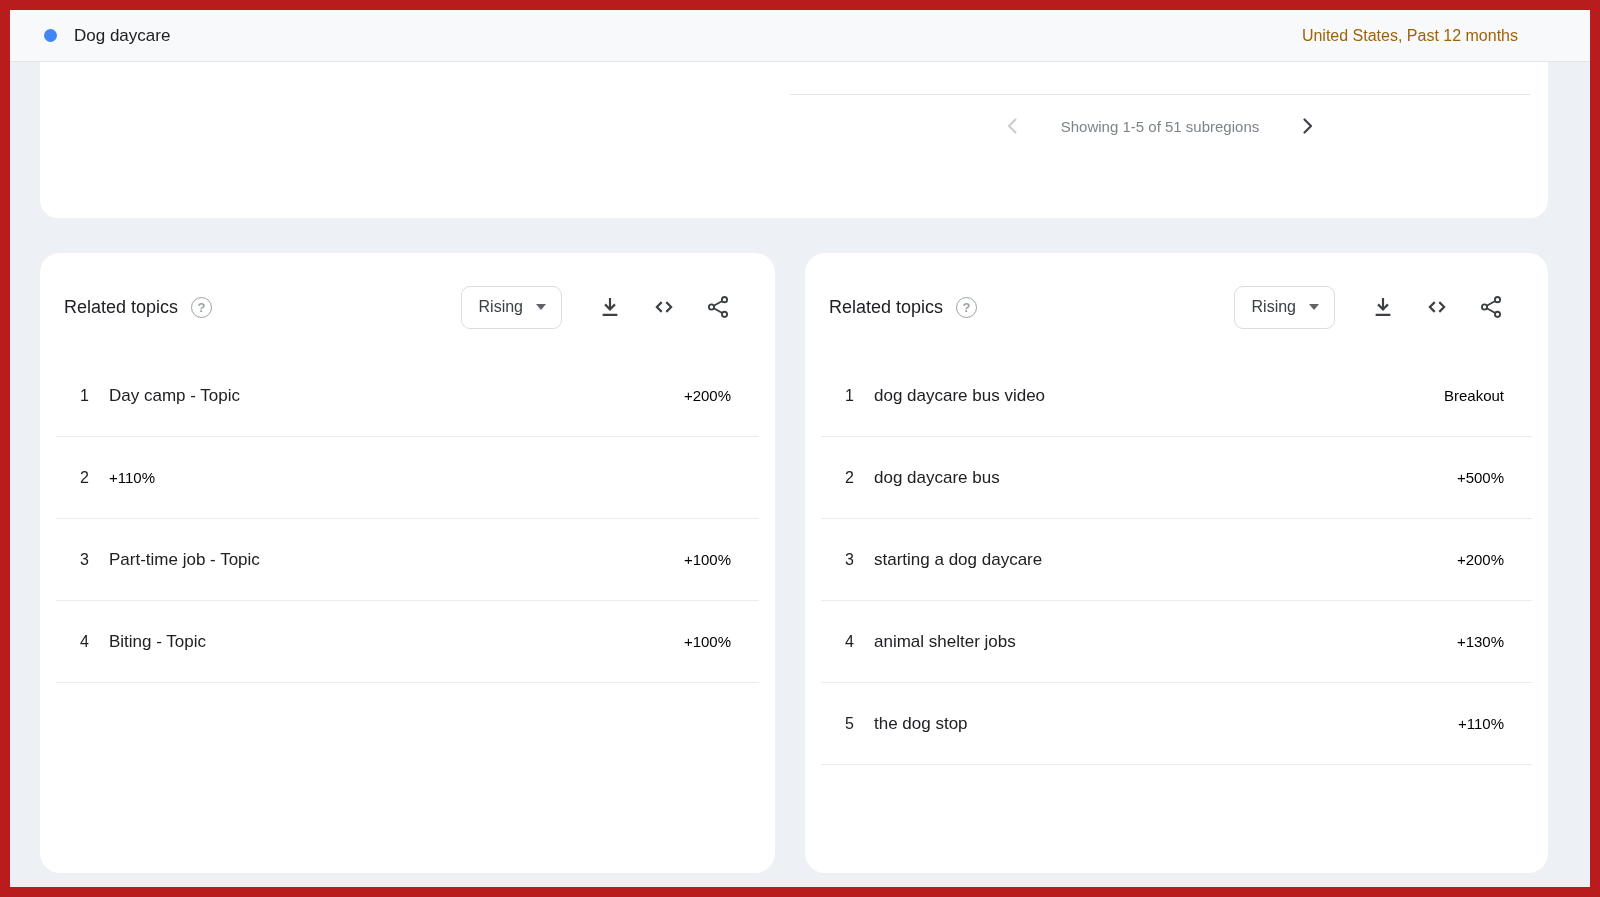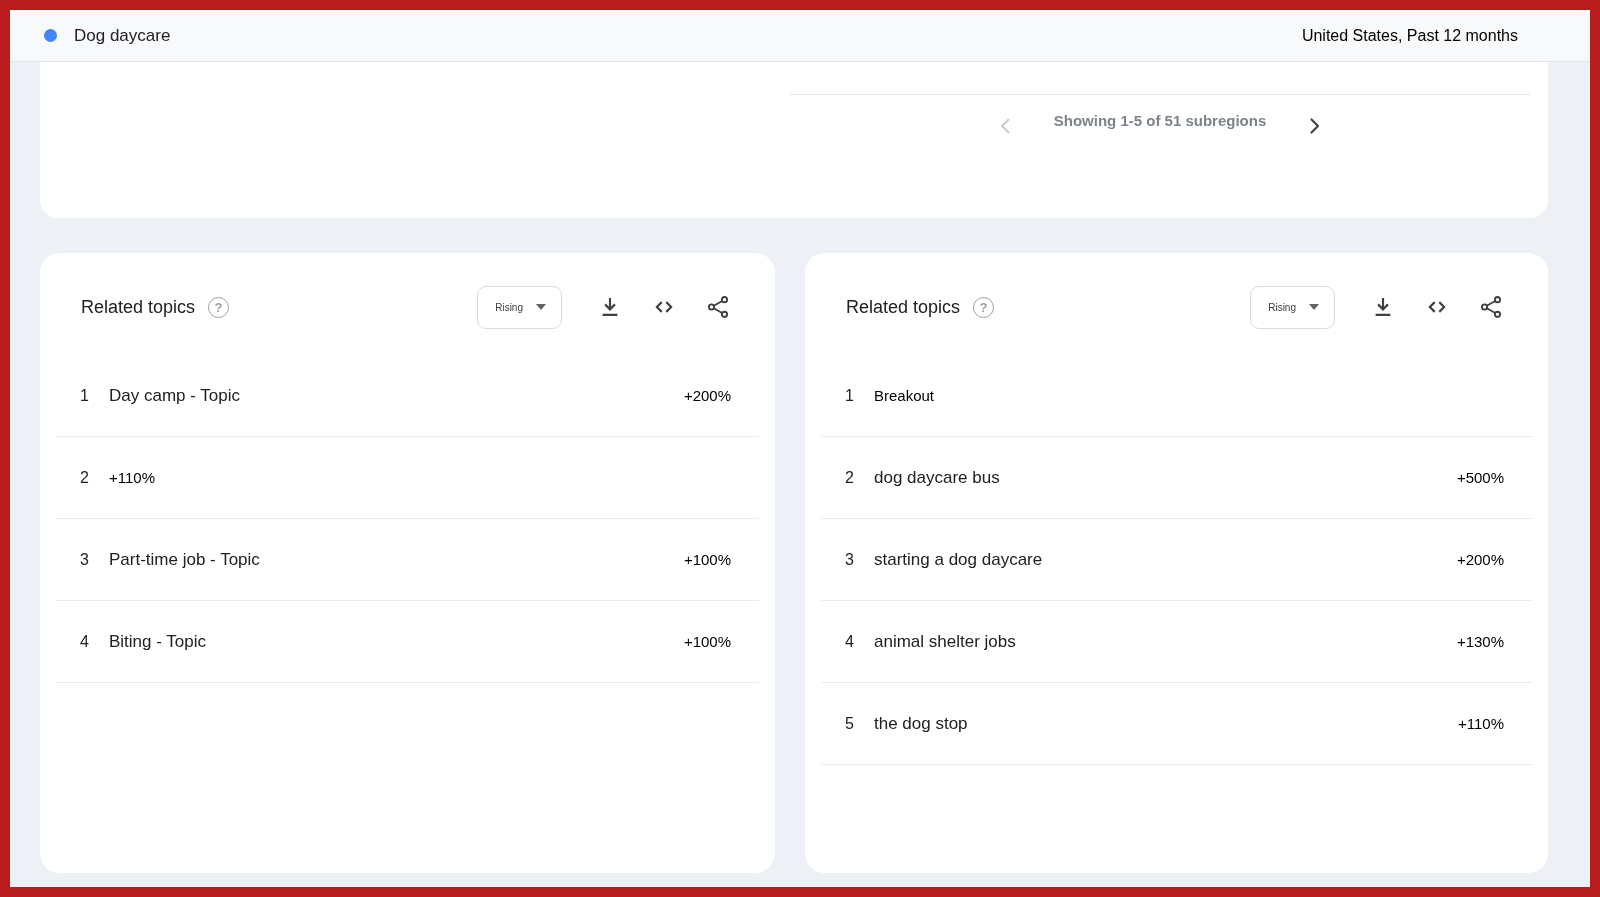--- a/index.html
+++ b/index.html
@@ -24,35 +24,35 @@
     align-items: center;
     padding: 0 72px 0 34px;
   }
   .term-dot {
     width: 13px; height: 13px; border-radius: 50%;
     background: #4285f4;
     margin-right: 17px;
     flex: 0 0 auto;
   }
   .term-label { font-size: 17px; color: #202124; }
-  .topbar-context { margin-left: auto; font-size: 16px; color: #000000; }
+  .topbar-context { margin-left: auto; font-size: 16px; color: #a16207; }
 
   
   .top-card {
     margin-left: 30px;
     width: 1508px;
     height: 156px;
     background: #ffffff;
     border-radius: 0 0 18px 18px;
   }
   .subregion-right { margin-left: 750px; margin-right: 18px; padding-top: 32px; }
   .subregion-divider { border-top: 1px solid #e4e6e9; }
   .pager {
-    display: flex; justify-content: center;
-    gap: 34px; padding-top: 17px; font-weight: bold;
+    display: flex; align-items: center; justify-content: center;
+    gap: 34px; padding-top: 17px;
   }
   .pager-text { font-size: 15px; color: #7d838a; }
   .chev-btn { background: none; border: none; cursor: pointer; padding: 2px; line-height: 0; }
   .chev-prev { color: #c8ccd1; }
   .chev-next { color: #3f4348; }
 
   .cards-row {
     display: flex;
     gap: 30px;
     margin: 35px 42px 0 30px;
@@ -65,21 +65,21 @@
     display: flex;
     flex-direction: column;
   }
   .card.topics { width: 735px; flex: 0 0 auto; }
   .card.queries { flex: 1; }
 
   .card-header {
     height: 102px;
     display: flex;
     align-items: center;
-    padding: 6px 44px 0 41px;
+    padding: 6px 44px 0 24px;
     flex: 0 0 auto;
   }
   .card-title { font-size: 18px; color: #202124; }
   .help-icon {
     width: 21px; height: 21px;
     border: 1.5px solid #9aa0a6;
     border-radius: 50%;
     color: #9aa0a6;
     font-size: 13px; font-weight: bold;
     display: inline-flex; align-items: center; justify-content: center;
@@ -87,21 +87,21 @@
   }
   .controls { margin-left: auto; display: flex; align-items: center; gap: 27px; }
   .sort-btn {
     display: inline-flex; align-items: center; gap: 13px;
     height: 43px;
     padding: 0 15px 0 17px;
     background: #fff;
     border: 1px solid #dadce0;
     border-radius: 9px;
     font-family: inherit;
-    font-size: 10px;
+    font-size: 16px;
     color: #3c4043;
     cursor: pointer;
     margin-right: 8px;
   }
   .caret-down {
     width: 0; height: 0;
     border-left: 5px solid transparent;
     border-right: 5px solid transparent;
     border-top: 6px solid #5f6368;
   }
@@ -263,20 +263,21 @@
             <svg width="26" height="26" viewBox="0 0 24 24">
                 <use href="#svg-share"></use>
               </svg>
           </button>
         </div>
       </div>
       <div class="rows">
 
           <div class="row">
             <span class="rank">1</span>
+            <span class="row-label">dog daycare bus video</span>
             <span class="row-value">Breakout</span>
           </div>
 
           <div class="row">
             <span class="rank">2</span>
             <span class="row-label">dog daycare bus</span>
             <span class="row-value">+500%</span>
           </div>
 
           <div class="row">

